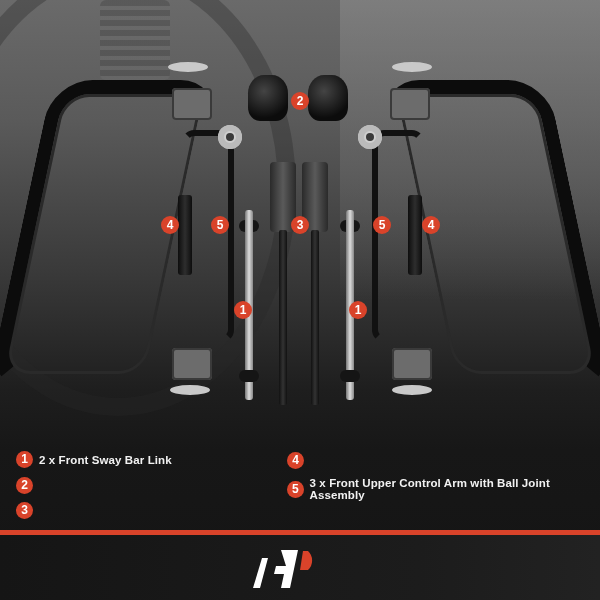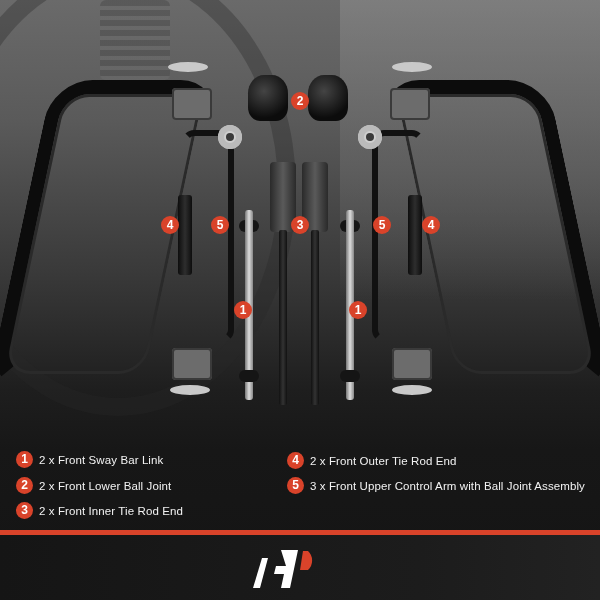--- a/index.html
+++ b/index.html
@@ -28,21 +28,21 @@
   .grommet { position: absolute; width: 20px; height: 12px; background: #151515; border-radius: 6px; }
   .sway { position: absolute; border: 6px solid #111; border-radius: 12px; }
 
   .badge { position: absolute; width: 18px; height: 18px; border-radius: 50%; background: #d9432a; color: #fff;
     font-weight: bold; font-size: 12px; line-height: 18px; text-align: center; }
 
   .legend { position: absolute; left: 0; top: 440px; width: 600px; height: 90px; }
   .legend-item { position: absolute; display: flex; align-items: center; gap: 6px; }
   .legend-item .num { width: 17px; height: 17px; border-radius: 50%; background: #d9432a; color: #fff; font-weight: bold;
     font-size: 12px; line-height: 17px; text-align: center; }
-  .legend-item .txt { color: #f2f2f2; font-size: 11.5px; font-weight: normal; letter-spacing: .1px; }
+  .legend-item .txt { color: #f2f2f2; font-size: 11.5px; font-weight: bold; letter-spacing: .1px; }
 
   .divider { position: absolute; left: 0; top: 530px; width: 600px; height: 5px; background: #d9432a; }
   .footer { position: absolute; left: 0; top: 535px; width: 600px; height: 65px; background: linear-gradient(90deg,#151515,#1c1c1c 70%,#222); }
   .logo { position: absolute; left: 248px; top: 548px; width: 92px; height: 42px; }
 </style>
 </head>
 <body>
 
 <div class="canvas">
   <div class="bg-right"></div>
@@ -92,29 +92,26 @@
   <div class="badge" style="left:234px;top:301px;">1</div>
   <div class="badge" style="left:349px;top:301px;">1</div>
 
   <div class="legend">
     <div class="legend-item" style="left:16px;top:11px;">
       <span class="num">1</span>
       <span class="txt">2 x Front Sway Bar Link</span>
     </div>
     <div class="legend-item" style="left:16px;top:37px;">
       <span class="num">2</span>
-      <span class="txt">2 x Front Lower Ball Joint</span>
     </div>
     <div class="legend-item" style="left:16px;top:62px;">
       <span class="num">3</span>
-      <span class="txt">2 x Front Inner Tie Rod End</span>
     </div>
     <div class="legend-item" style="left:287px;top:12px;">
       <span class="num">4</span>
-      <span class="txt">2 x Front Outer Tie Rod End</span>
     </div>
     <div class="legend-item" style="left:287px;top:37px;">
       <span class="num">5</span>
       <span class="txt">3 x Front Upper Control Arm with Ball Joint Assembly</span>
     </div>
   </div>
 
   <div class="divider"></div>
   <div class="footer"></div>
 

